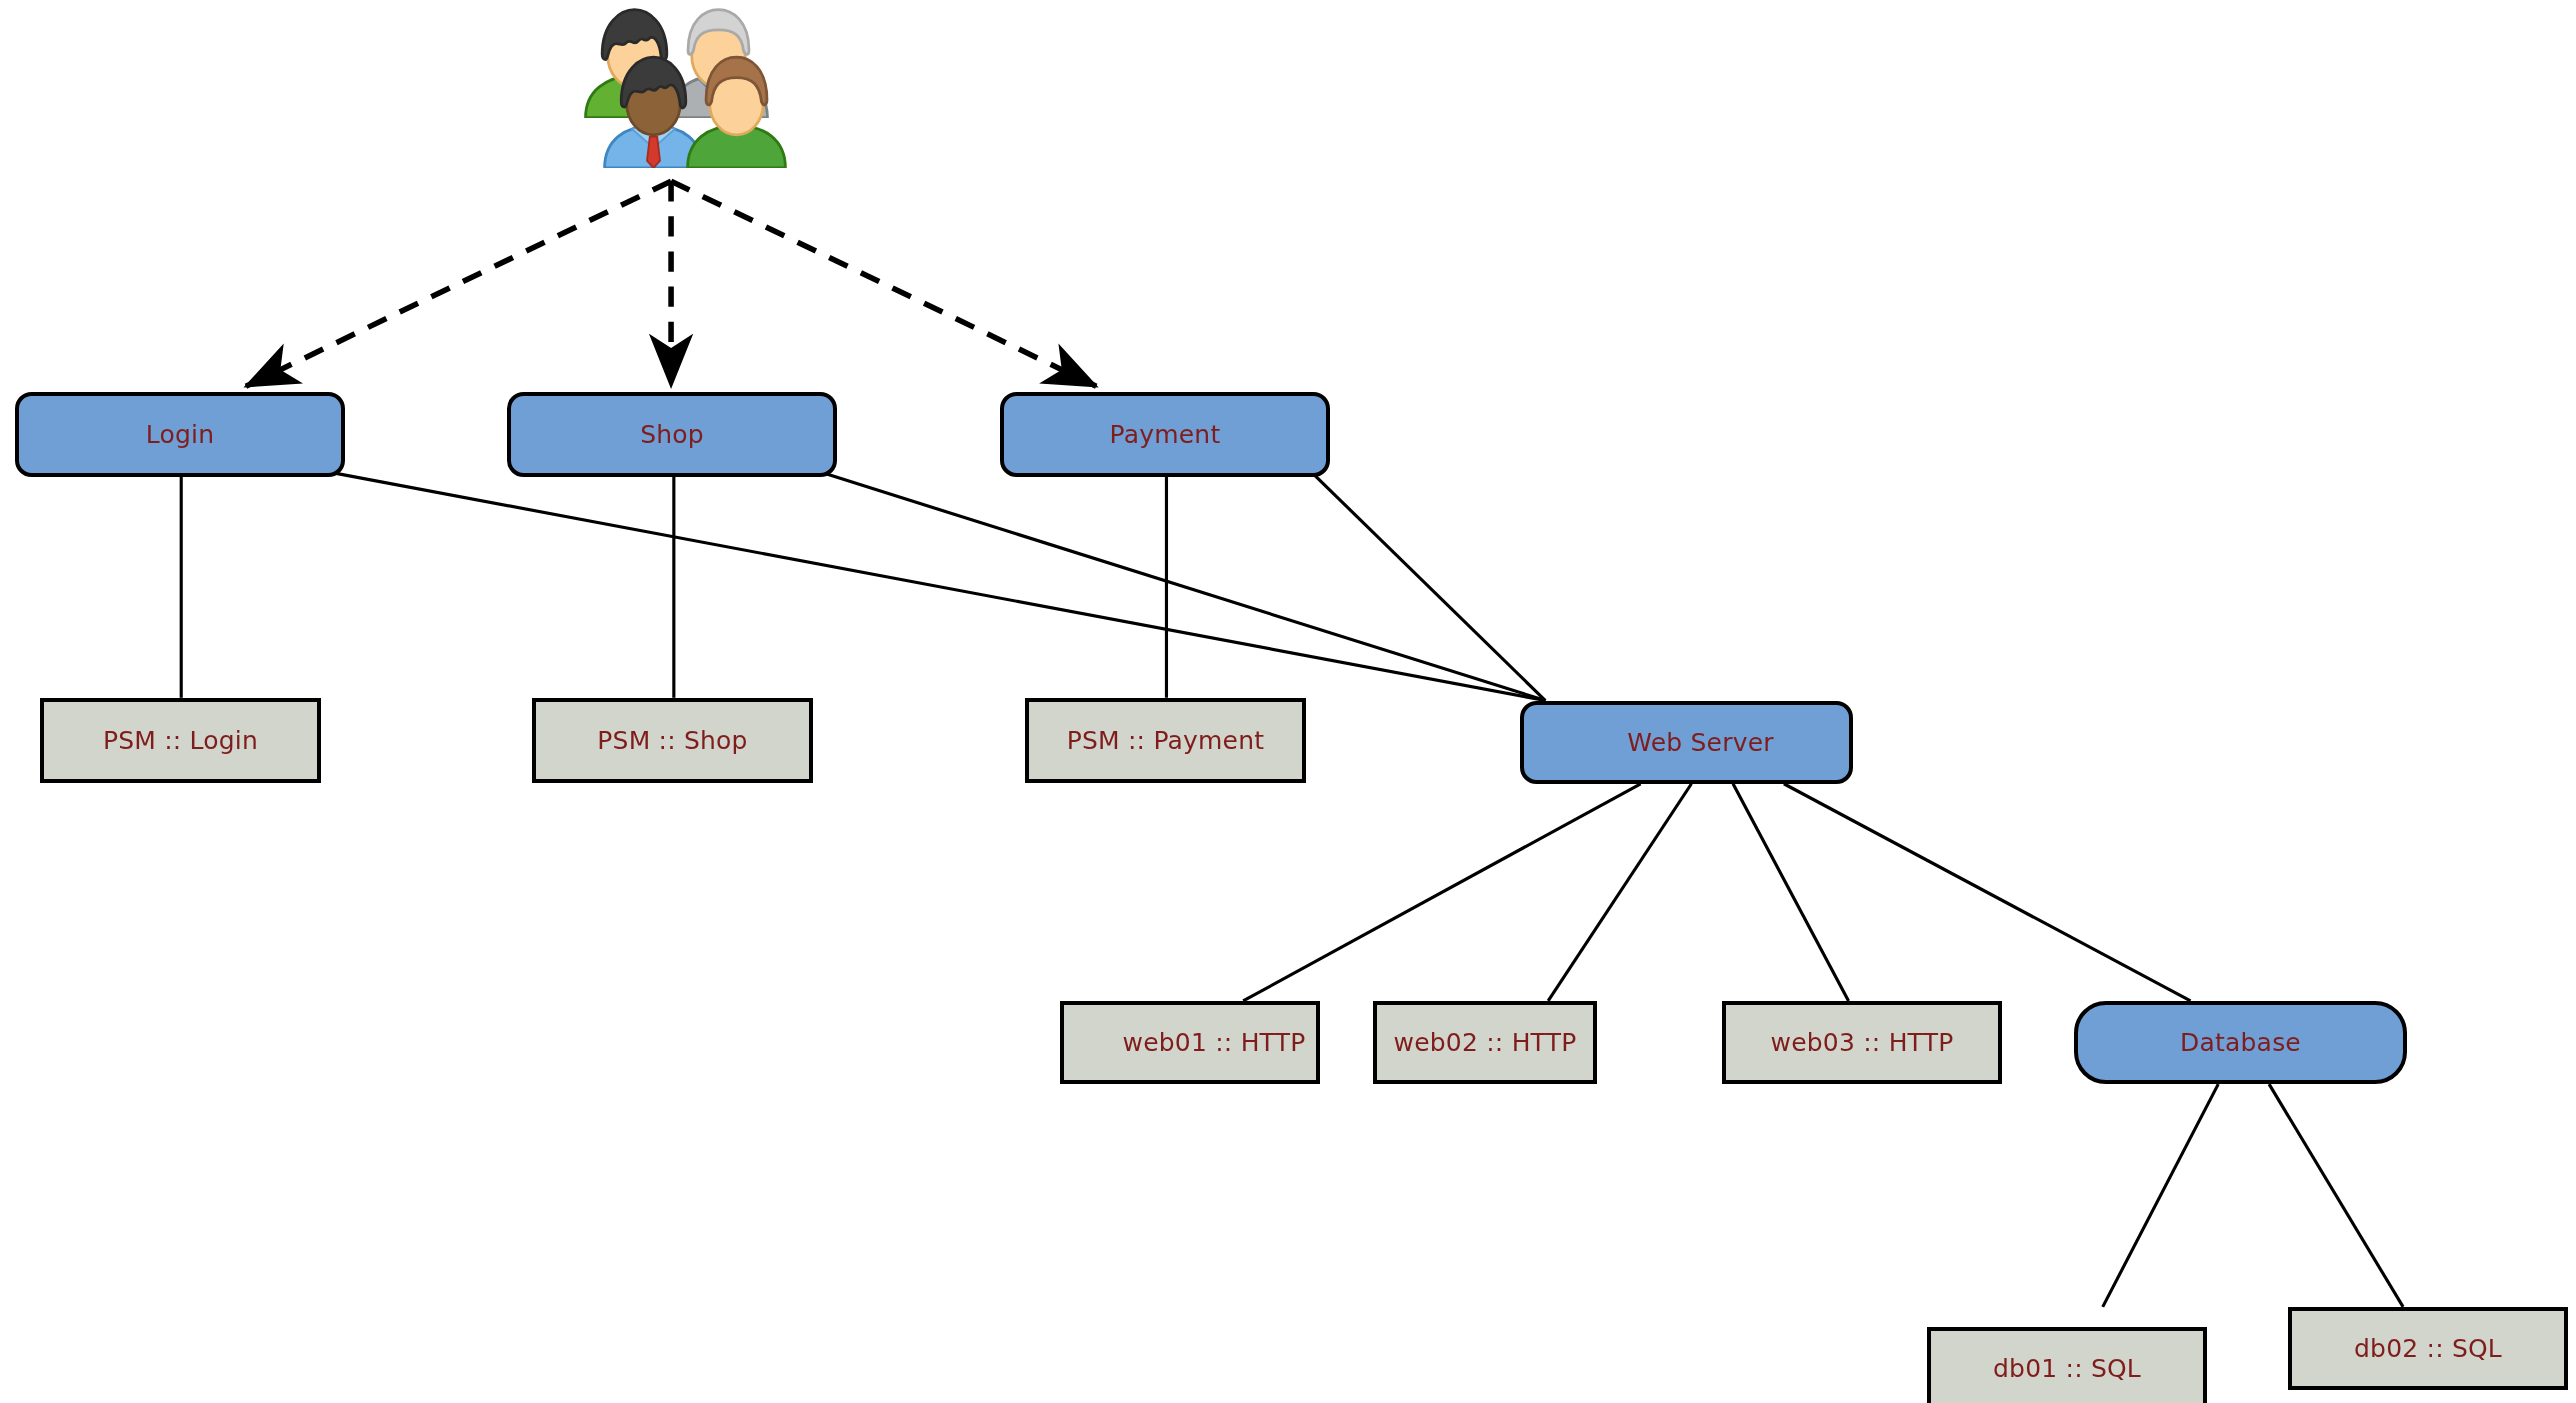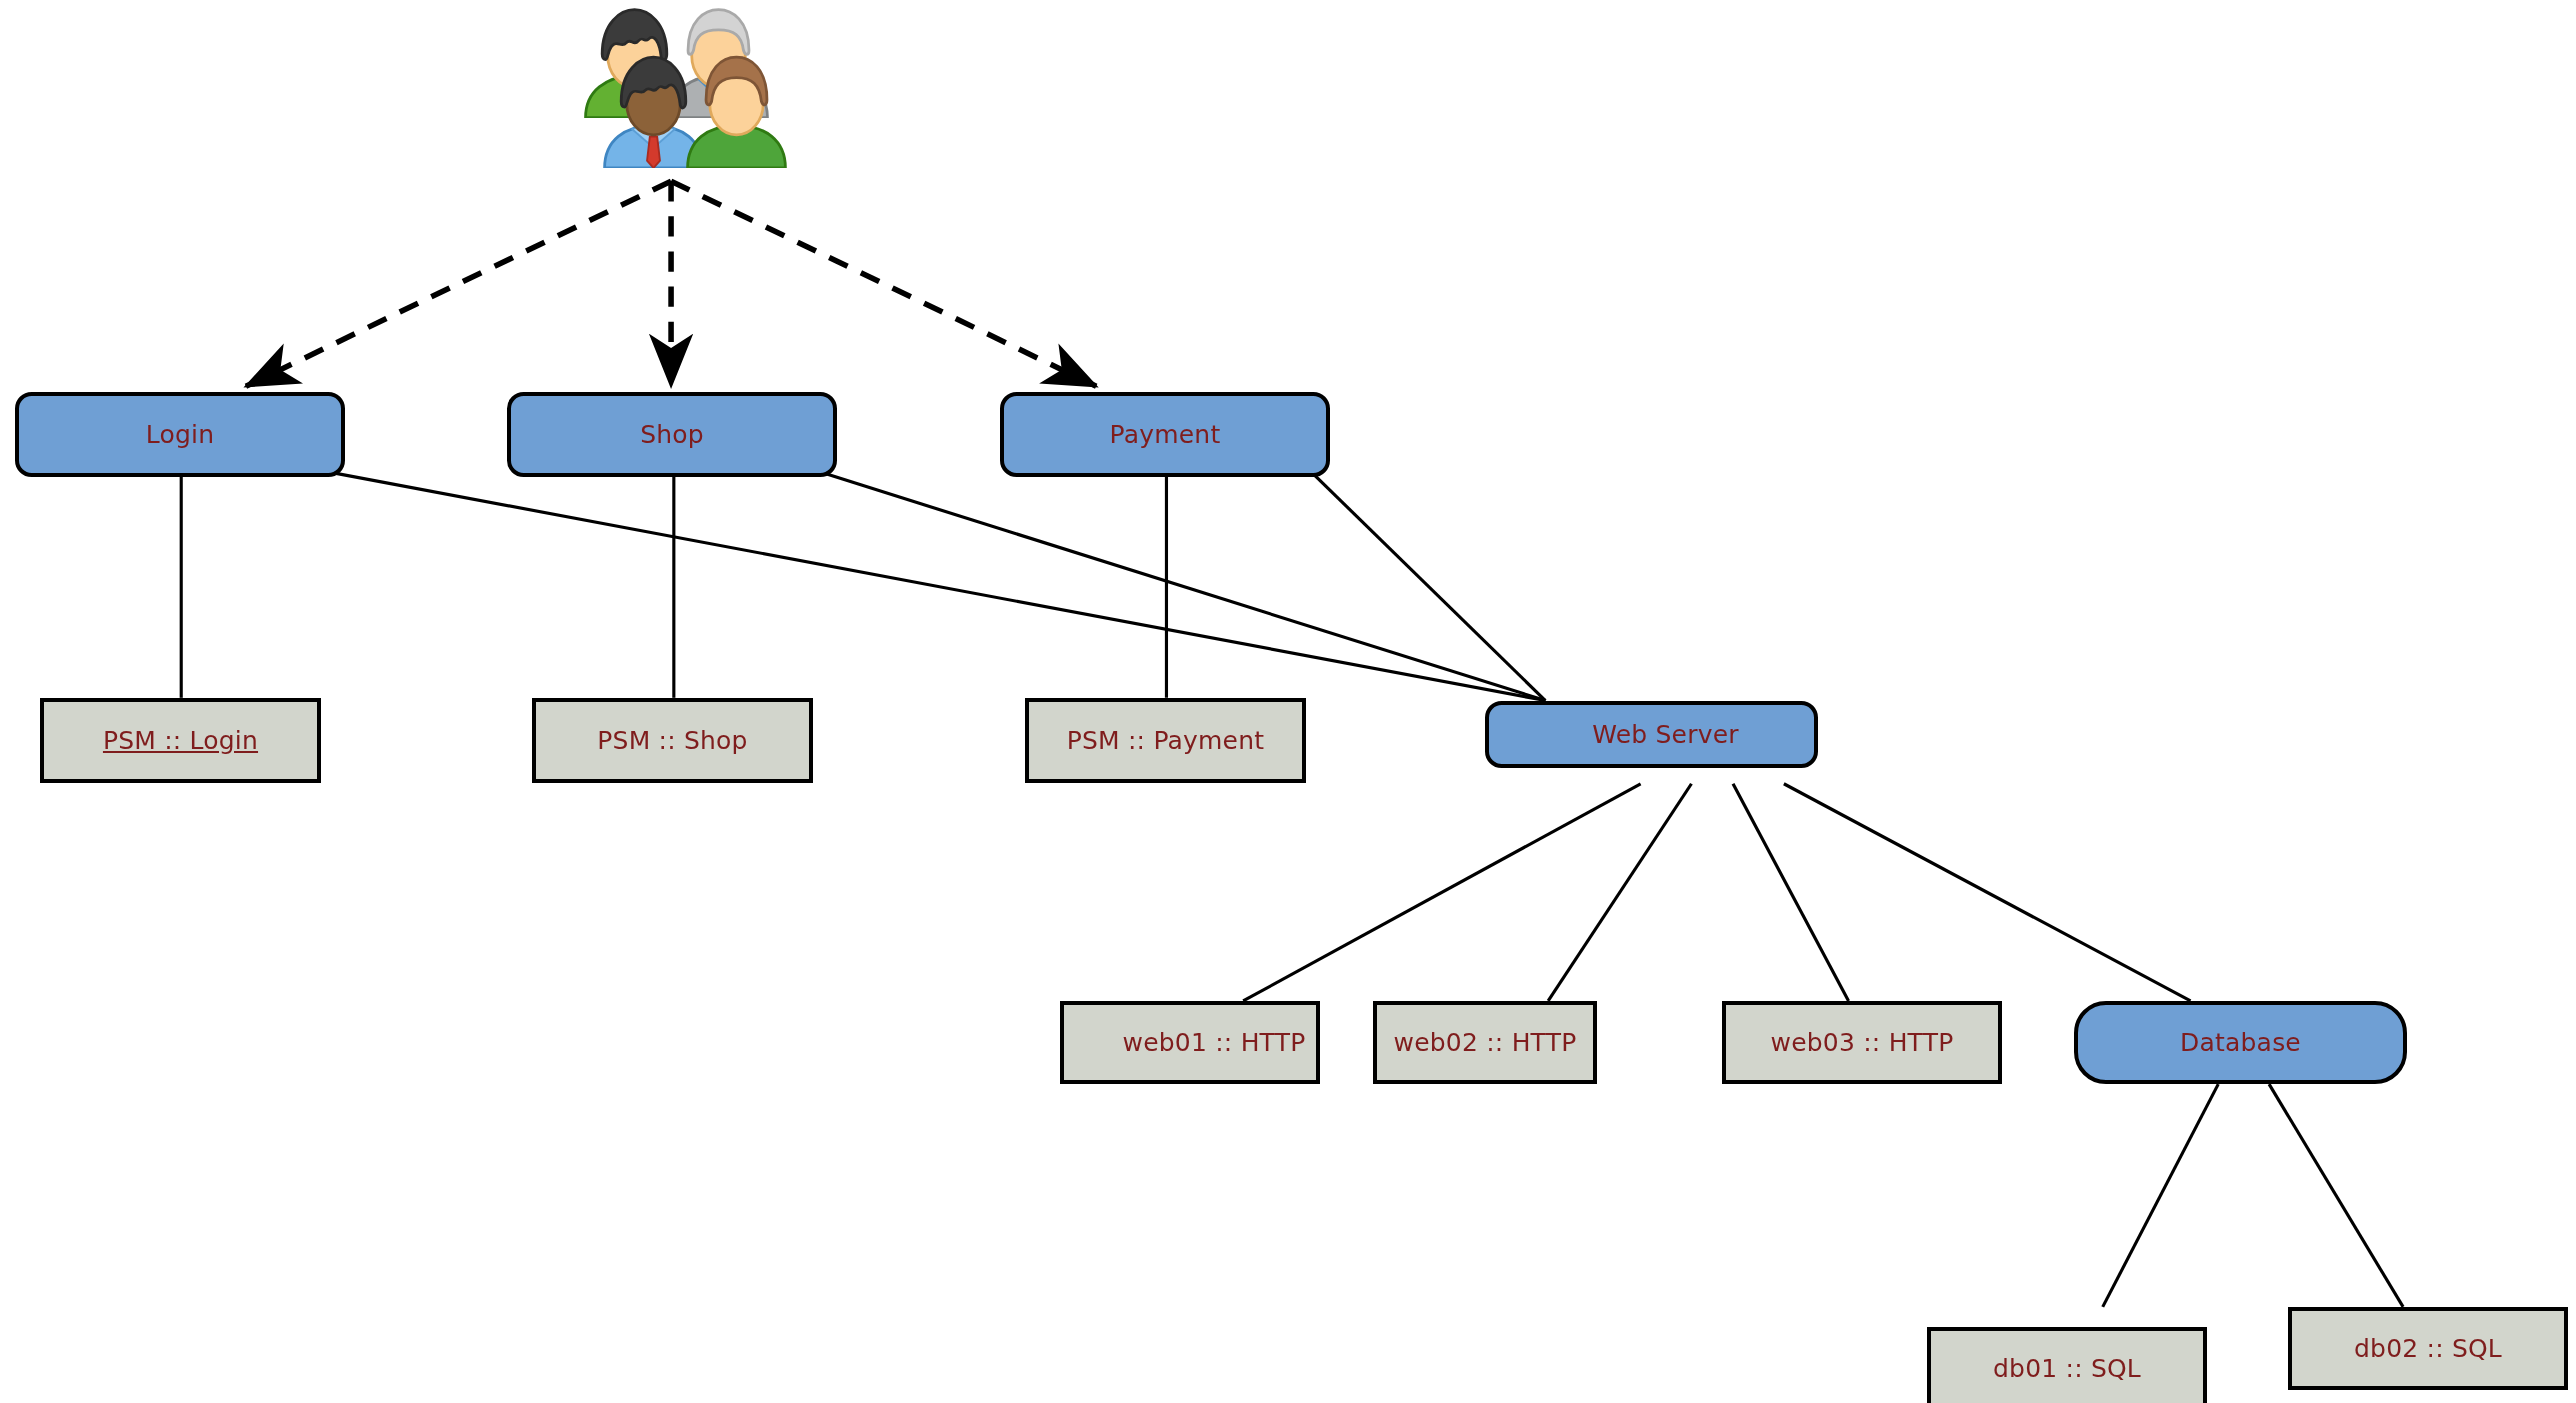--- a/index.html
+++ b/index.html
@@ -131,24 +131,24 @@
         <ellipse cx="59" cy="60" rx="29" ry="34" fill="#fcd29a" stroke="#e0a95c" stroke-width="3"></ellipse>
         <path d="M26 56 C26 22 44 10 59 10 C74 10 92 22 92 56 C92 62 88 64 86 58
                  C84 40 76 32 59 32 C42 32 34 40 32 58 C30 64 26 62 26 56 Z" fill="#a5724a" stroke="#7e5536" stroke-width="3"></path>
       </svg>
     </div>
   </div>
 
   <div class="node component" style="left: 15px; top: 392px; width: 330px; height: 85px;">Login</div>
   <div class="node component" style="left: 507px; top: 392px; width: 330px; height: 85px;">Shop</div>
   <div class="node component" style="left: 1000px; top: 392px; width: 330px; height: 85px;">Payment</div>
-  <div class="node artifact" style="left: 40px; top: 698px; width: 281px; height: 85px; text-decoration: underline;">PSM :: Login</div>
+  <div class="node artifact" style="left: 40px; top: 698px; width: 281px; height: 85px;">PSM :: Login</div>
   <div class="node artifact" style="left: 1025px; top: 698px; width: 281px; height: 85px;">PSM :: Payment</div>
   <div class="node artifact" style="left: 532px; top: 698px; width: 281px; height: 85px;">PSM :: Shop</div>
-  <div class="node component" style="left: 1485px; top: 701px; width: 333px; height: 67px; padding-left: 28px;">Web Server</div>
+  <div class="node component" style="left: 1520px; top: 701px; width: 333px; height: 83px; padding-left: 28px;">Web Server</div>
   <div class="node artifact" style="left: 1060px; top: 1001px; width: 260px; height: 83px; padding-left: 48px;">web01 :: HTTP</div>
   <div class="node artifact" style="left: 1373px; top: 1001px; width: 224px; height: 83px;">web02 :: HTTP</div>
   <div class="node artifact" style="left: 1722px; top: 1001px; width: 280px; height: 83px;">web03 :: HTTP</div>
   <div class="node component" style="left: 2074px; top: 1001px; width: 333px; height: 83px; border-radius: 32px;">Database</div>
   <div class="node artifact" style="left: 1927px; top: 1307px; width: 280px; height: 83px; margin-top: 20px;">db01 :: SQL</div>
   <div class="node artifact" style="left: 2276px; top: 1307px; width: 280px; height: 83px; margin-left: 12px;">db02 :: SQL</div>
 
 </div>
 
 

